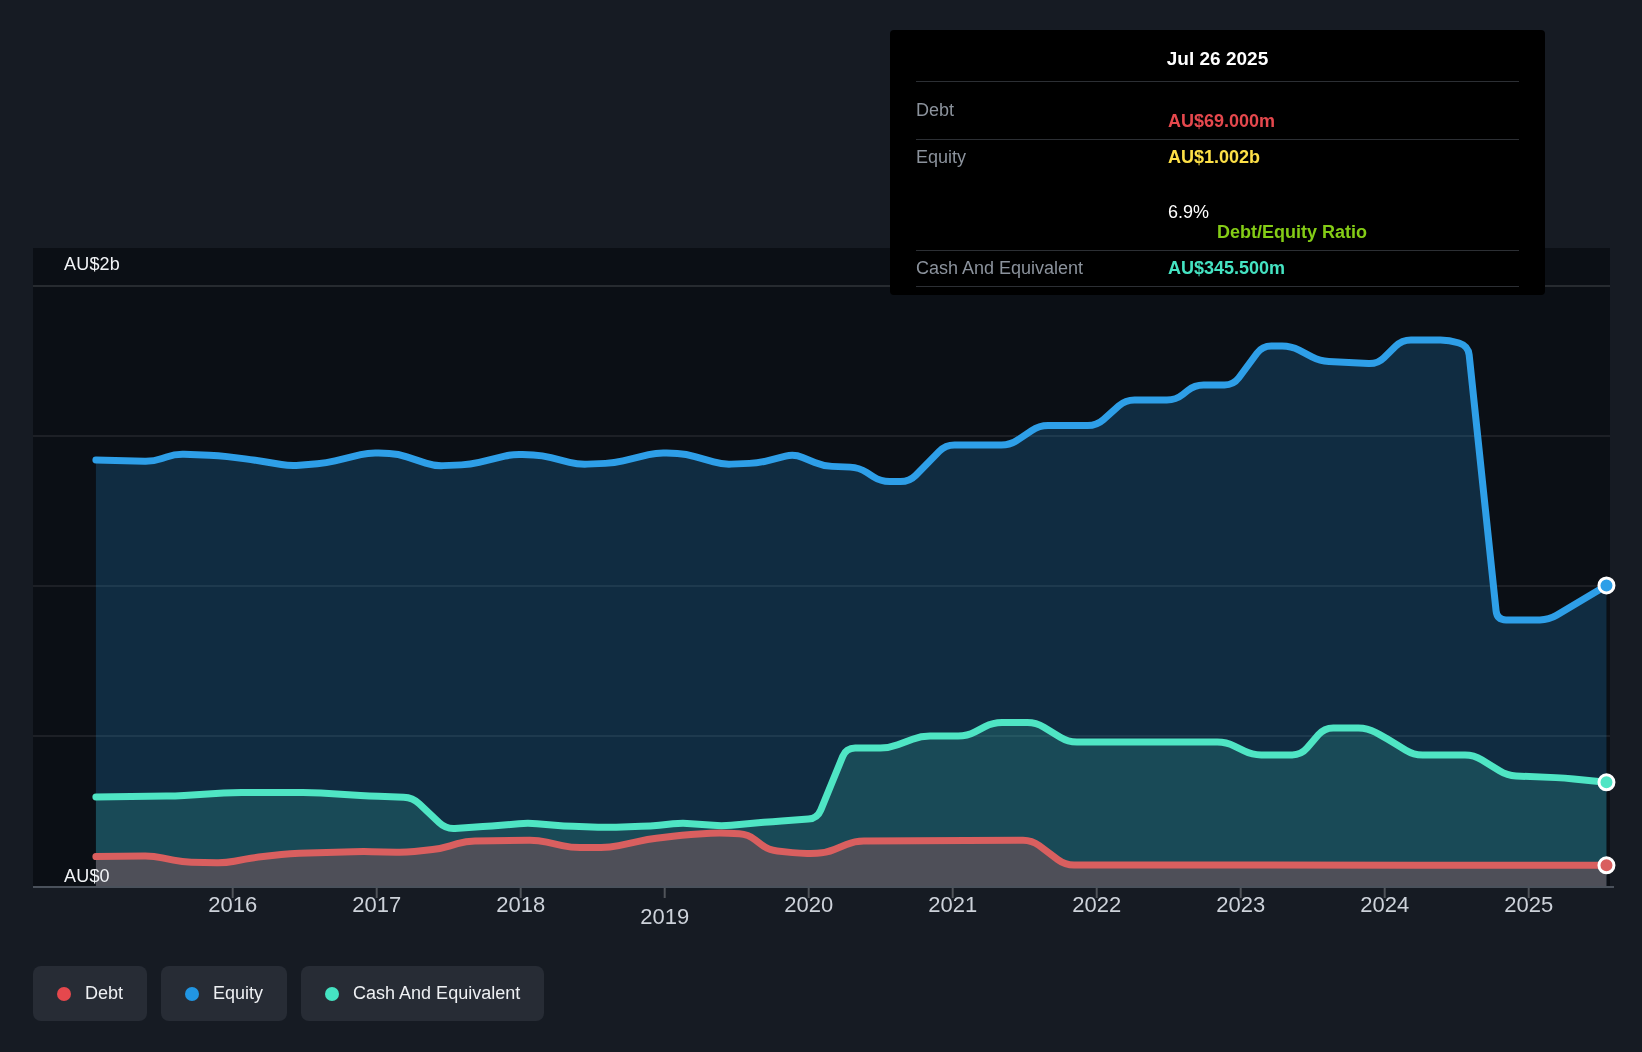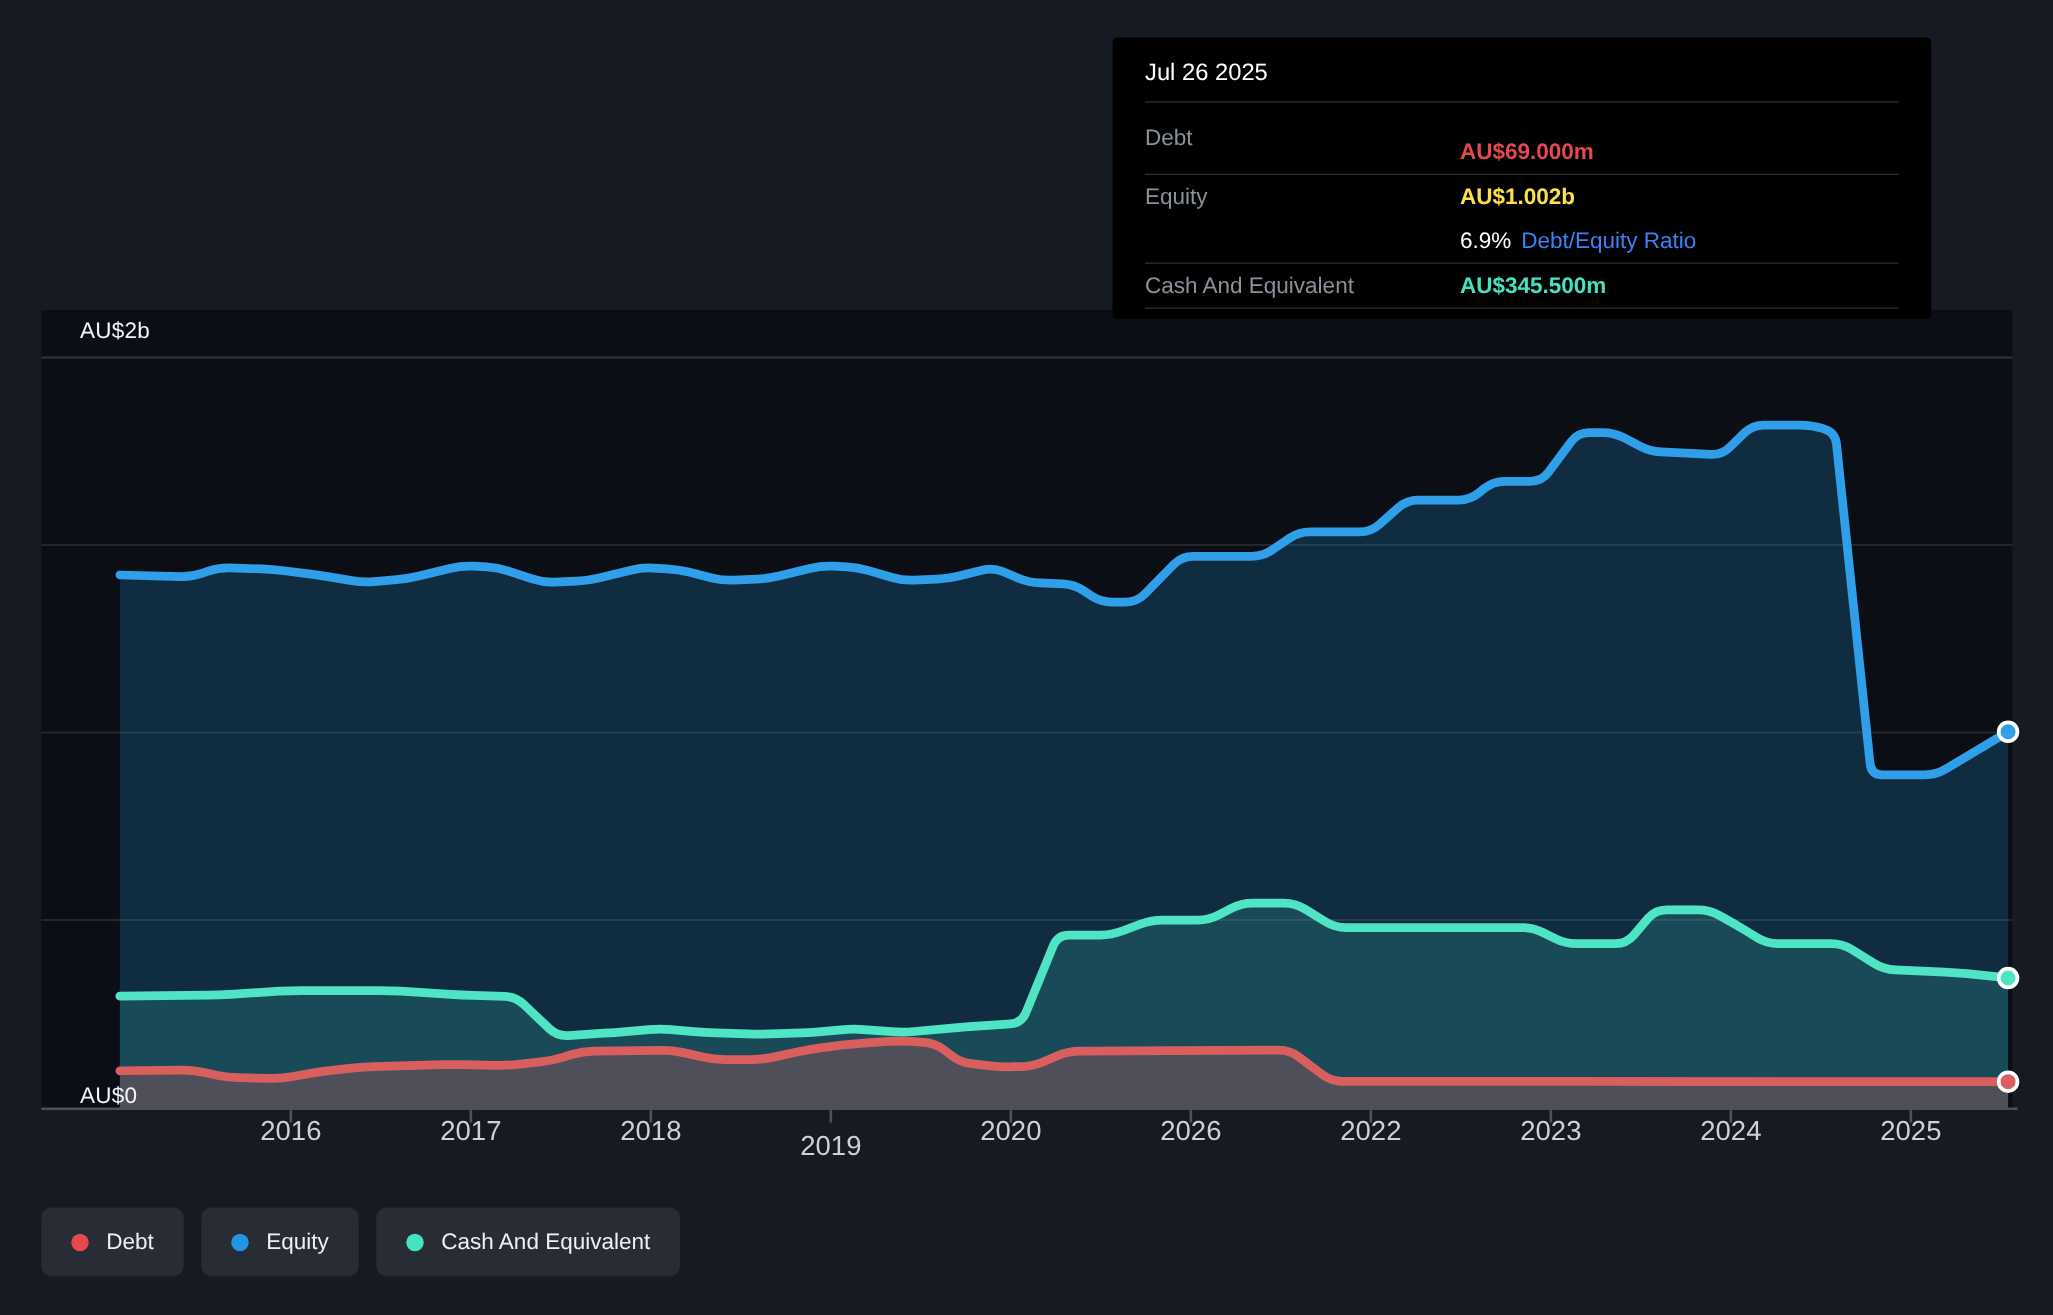--- a/index.html
+++ b/index.html
@@ -6,28 +6,28 @@
     font-family:"Liberation Sans","DejaVu Sans",sans-serif;}
   .stage{position:absolute;left:0;top:0;width:1642px;height:1052px;}
   svg#chart-svg{position:absolute;left:0;top:0;}
   .ylab{position:absolute;left:64px;color:#f2f4f7;font-size:18px;letter-spacing:.2px;margin-top:15px;}
   .ylab-top{top:239px;}
   .ylab-zero{top:851px;}
   .xlab{position:absolute;top:892px;transform:translateX(-50%);color:#cdd2da;font-size:22px;}
   
   .tooltip{position:absolute;left:890px;top:30px;width:655px;background:#000;border-radius:4px;
     padding:10px 26px 8px 26px;box-sizing:border-box;}
-  .tt-title{color:#fff;font-size:19px;font-weight:normal;padding:8px 0 11px 0;
-    border-bottom:1px solid #2c2f34;}
+  .tt-title{color:#fff;font-size:19px;font-weight:bold;padding:8px 0 11px 0;
+    border-bottom:1px solid #2c2f34;text-align:center;}
   .tt-row{display:flex;align-items:center;padding:7px 0;font-size:18px;}
   .tt-row.bordered{border-bottom:1px solid #2c2f34;}
   .tt-label{flex:0 0 252px;color:#8b929c;}
   .tt-value{font-weight:bold;}
   .tt-ratio-val{color:#fff;font-weight:normal;}
-  .tt-ratio-lab{color:#3b82f6;font-weight:normal;margin-left:8px;}
+  .tt-ratio-lab{color:#84cc16;font-weight:bold;margin-left:8px;margin-top:40px;}
   
   .legend{position:absolute;left:33px;top:966px;display:flex;gap:14px;}
   .legend-pill{display:inline-flex;align-items:center;gap:14px;height:55px;padding:0 24px;
     background:#272c35;border-radius:8px;cursor:pointer;}
   .legend-dot{width:14px;height:14px;border-radius:50%;}
   .legend-label{color:#eef0f3;font-size:18px;}
 </style>
 </head>
 <body>
 
@@ -63,21 +63,21 @@
 
   <div class="ylab ylab-top">AU$2b</div>
   <div class="ylab ylab-zero">AU$0</div>
 
   <div id="xlabels">
       <div class="xlab" style="left: 232.7px;">2016</div>
       <div class="xlab" style="left: 376.7px;">2017</div>
       <div class="xlab" style="left: 520.7px;">2018</div>
       <div class="xlab" style="left: 664.7px; margin-top: 12px;">2019</div>
       <div class="xlab" style="left: 808.7px;">2020</div>
-      <div class="xlab" style="left: 952.7px;">2026</div>
+      <div class="xlab" style="left: 952.7px;">2021</div>
       <div class="xlab" style="left: 1096.7px;">2022</div>
       <div class="xlab" style="left: 1240.7px;">2023</div>
       <div class="xlab" style="left: 1384.7px;">2024</div>
       <div class="xlab" style="left: 1528.7px;">2025</div>
     </div>
 
   <div class="tooltip">
     <div class="tt-title">Jul 26 2025</div>
     <div id="tt-rows">
         <div class="tt-row bordered">

